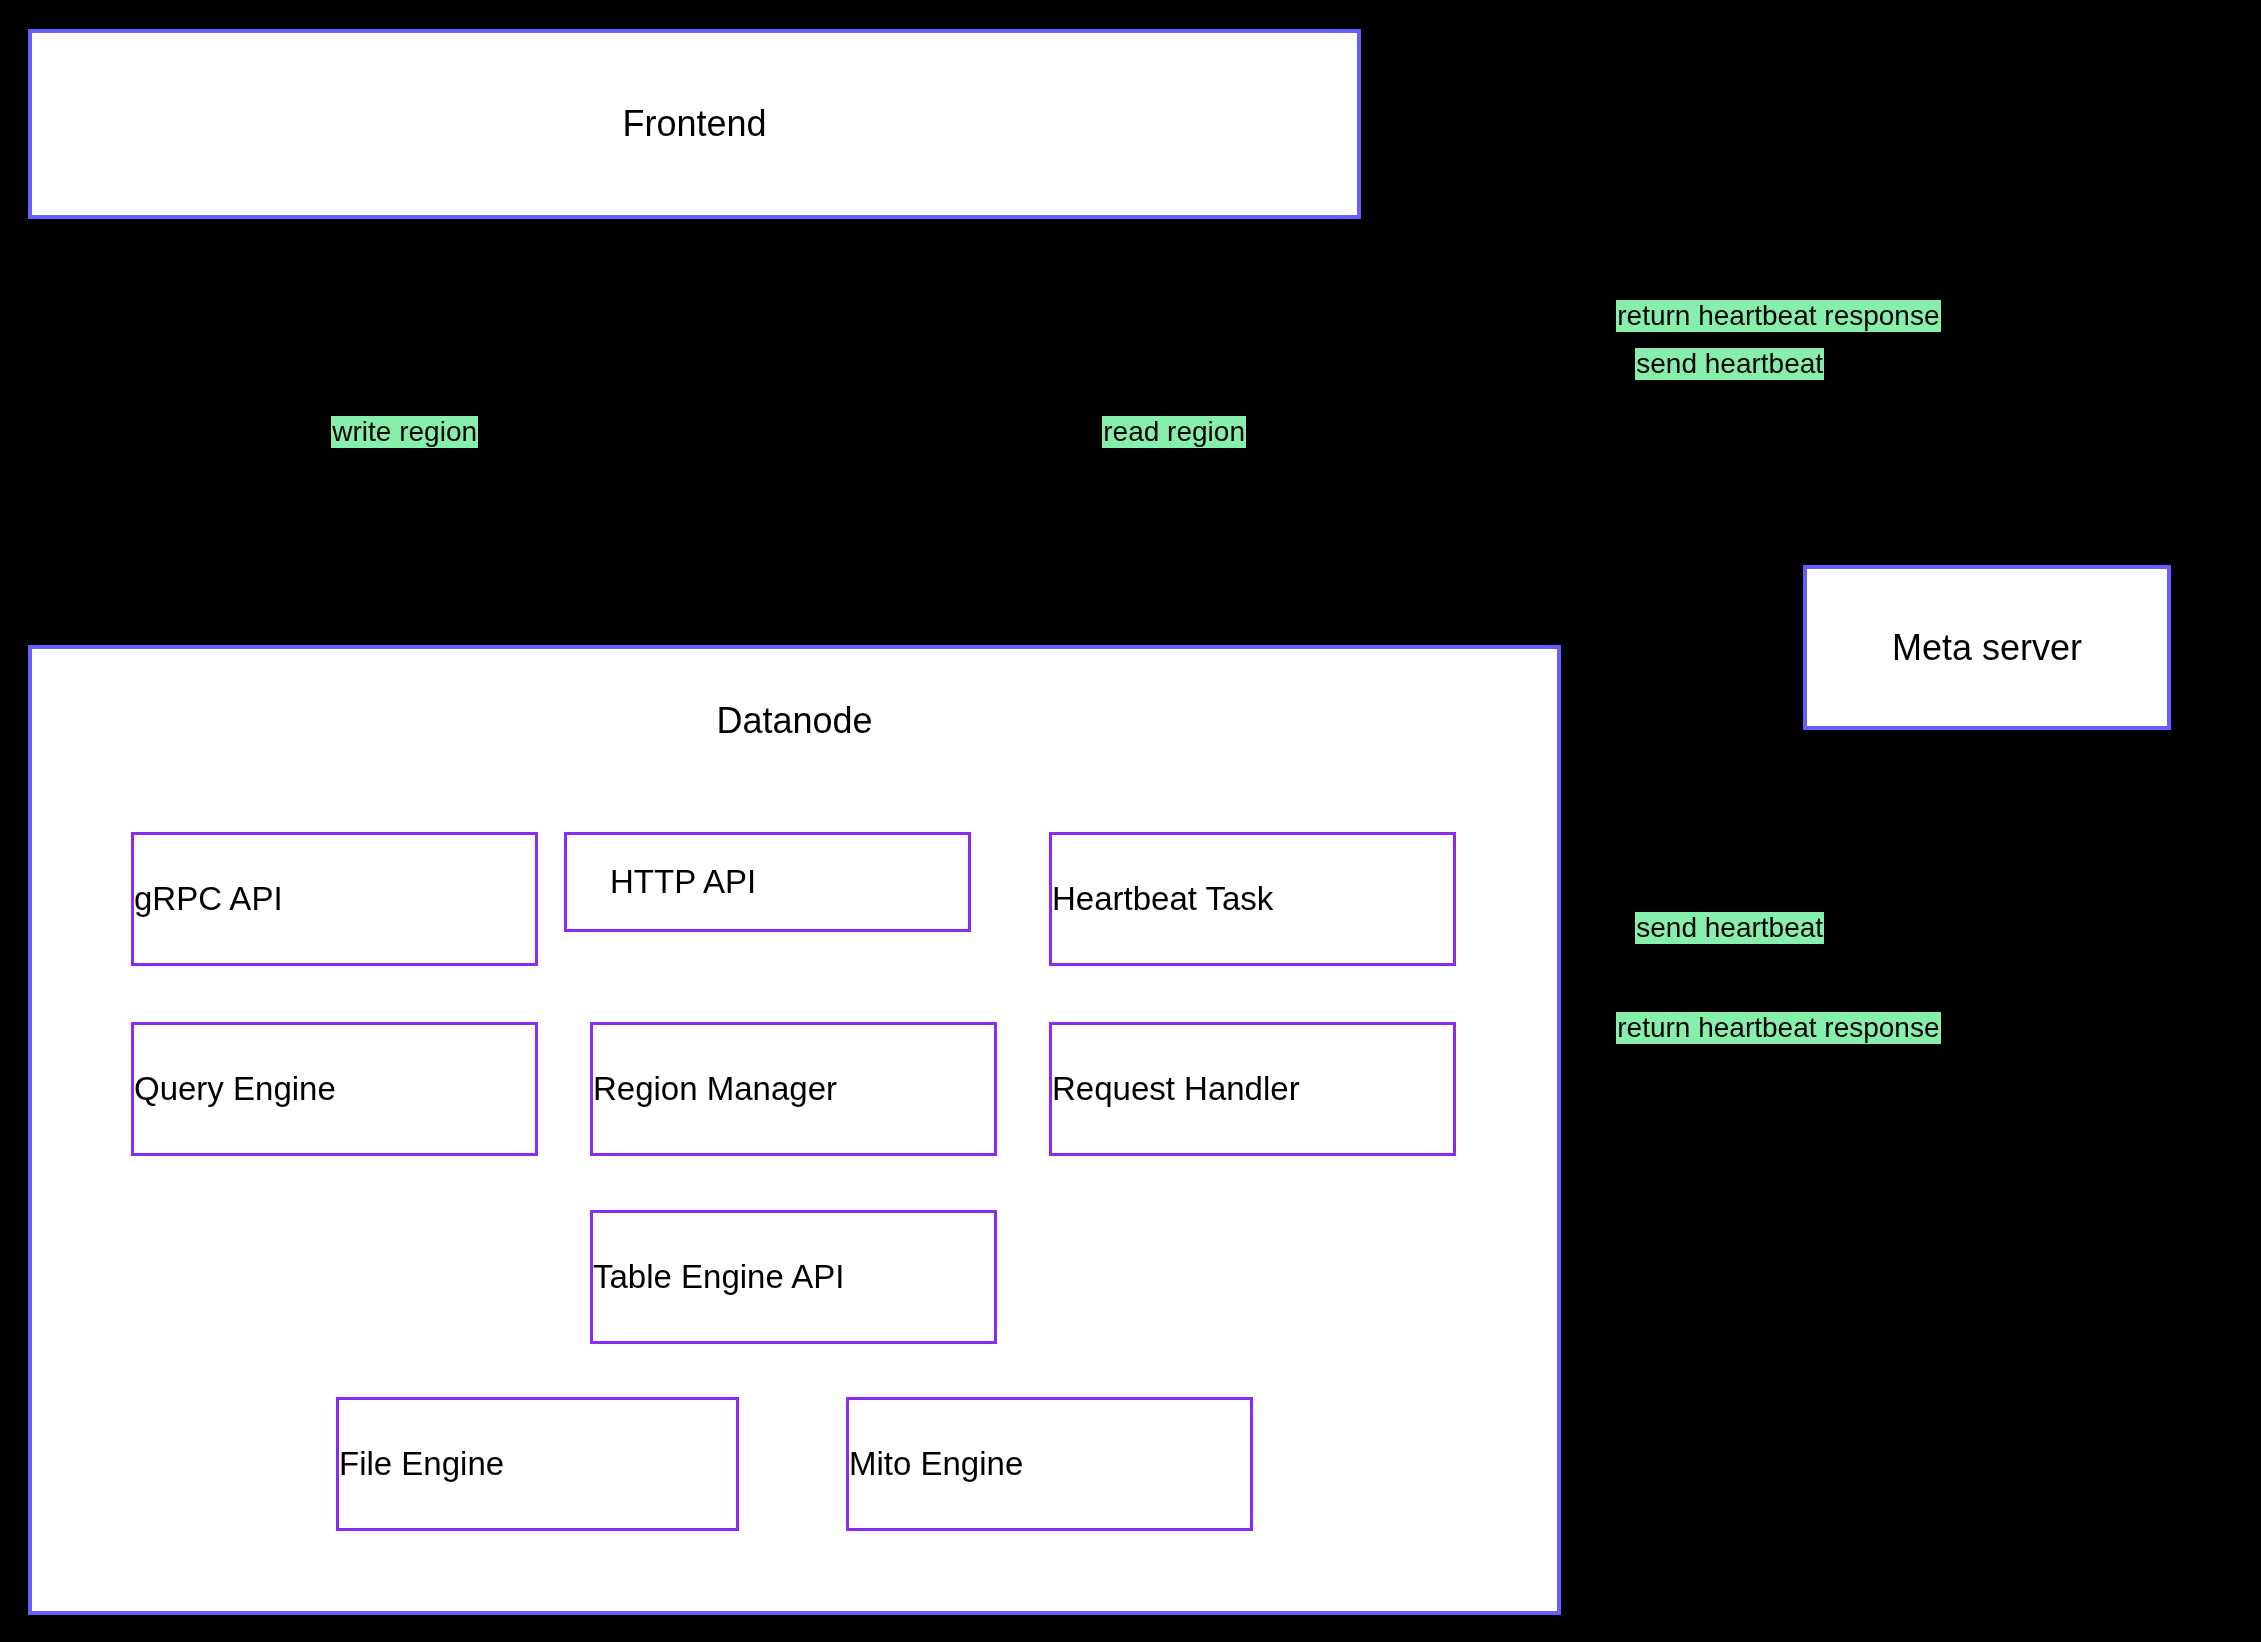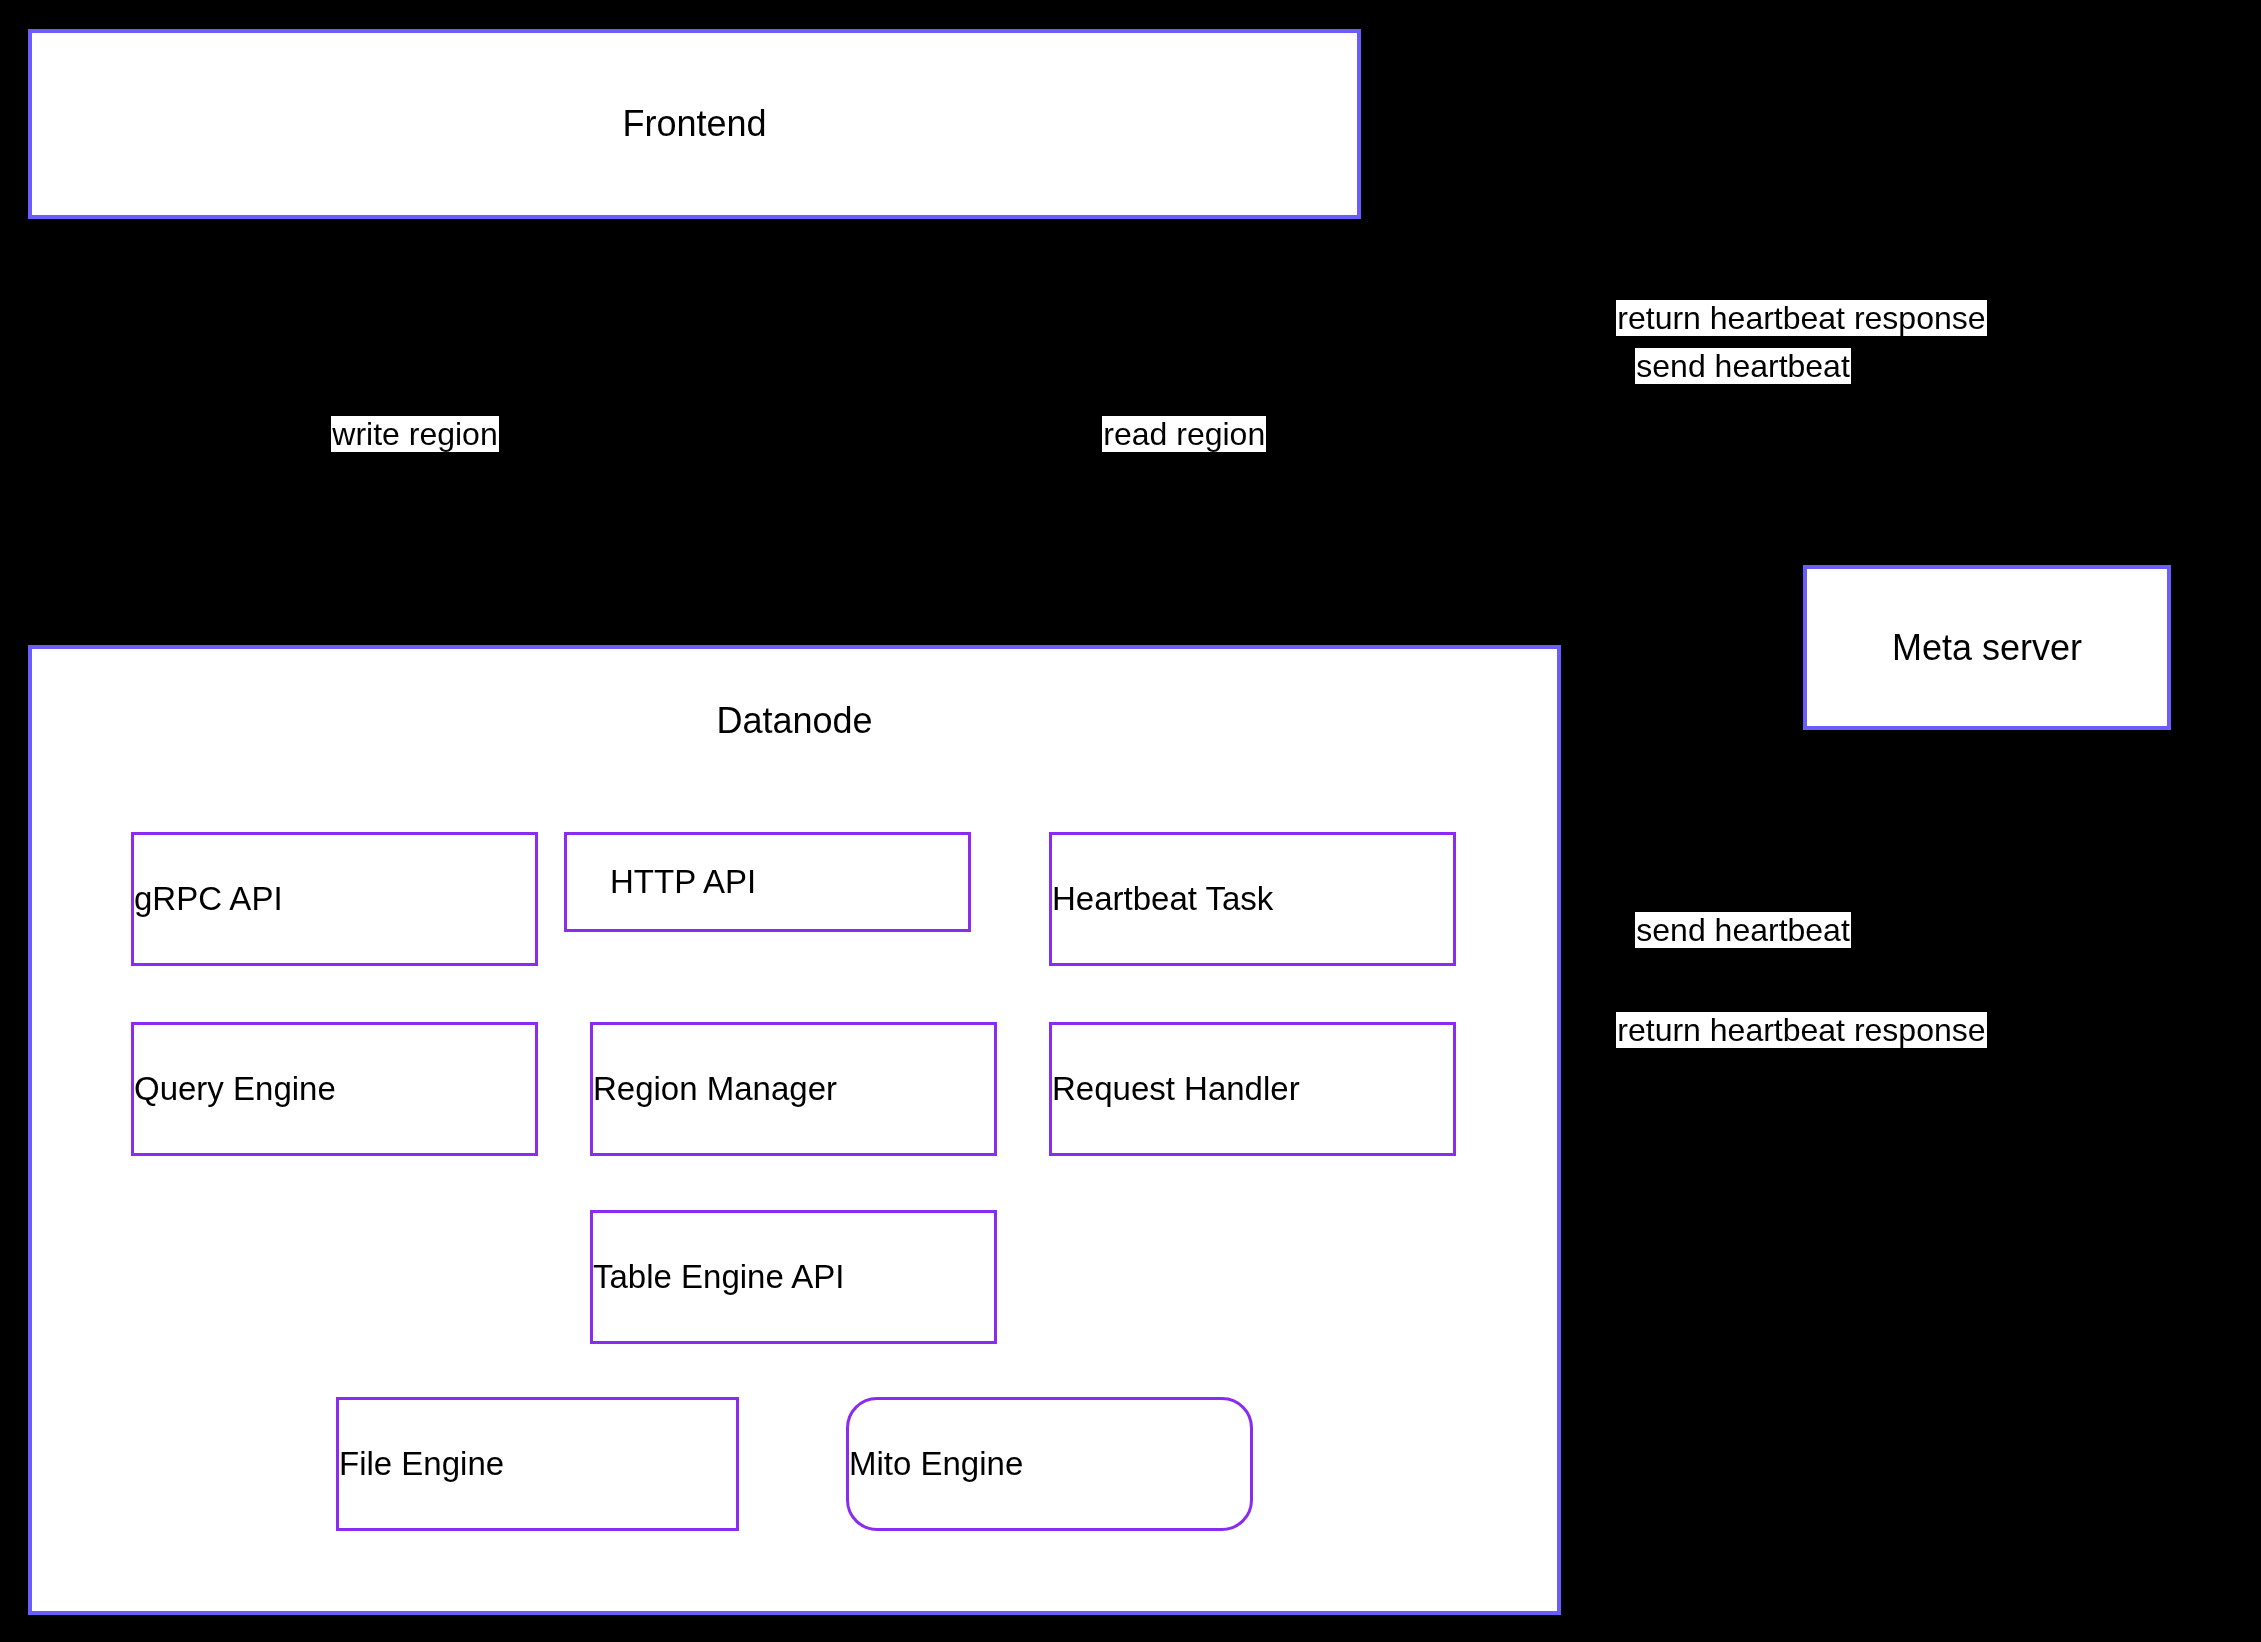--- a/index.html
+++ b/index.html
@@ -59,23 +59,23 @@
     color: #000000;
     font-size: 33px;
     line-height: 1.15;
     white-space: nowrap;
     text-align: center;
   }
 
   
   .edge-label {
     position: absolute;
-    background: #ffffff;
+    background: #86efac;
     color: #000000;
-    font-size: 32px;
+    font-size: 28px;
     line-height: 1.0;
     padding: 2px 1.3px;
     white-space: nowrap;
   }
 
   
   #edges {
     position: absolute;
     left: 0;
     top: 0;
@@ -139,21 +139,21 @@
     <span class="component-label">Request Handler</span>
   </div>
 
   <div class="component-node" style="left:336px; top:1397px; width:403px; height:134px;">
     <span class="component-label">File Engine</span>
   </div>
 
   <div class="component-node" style="left:590px; top:1210px; width:407px; height:134px;">
     <span class="component-label">Table Engine API</span>
   </div>
-  <div class="component-node" style="left:846px; top:1397px; width:407px; height:134px;border-radius:31px;">
+  <div class="component-node" style="left:846px; top:1397px; width:407px; height:134px;">
     <span class="component-label">Mito Engine</span>
   </div>
 
   <div class="edge-label" style="left:331px; top:416px;">write region</div>
 
   <div class="edge-label" style="left:1102px; top:416px;">read region</div>
 
   <div class="edge-label" style="left:1616px; top:300px;">return heartbeat response</div>
 
   <div class="edge-label" style="left:1635px; top:348px;">send heartbeat</div>

